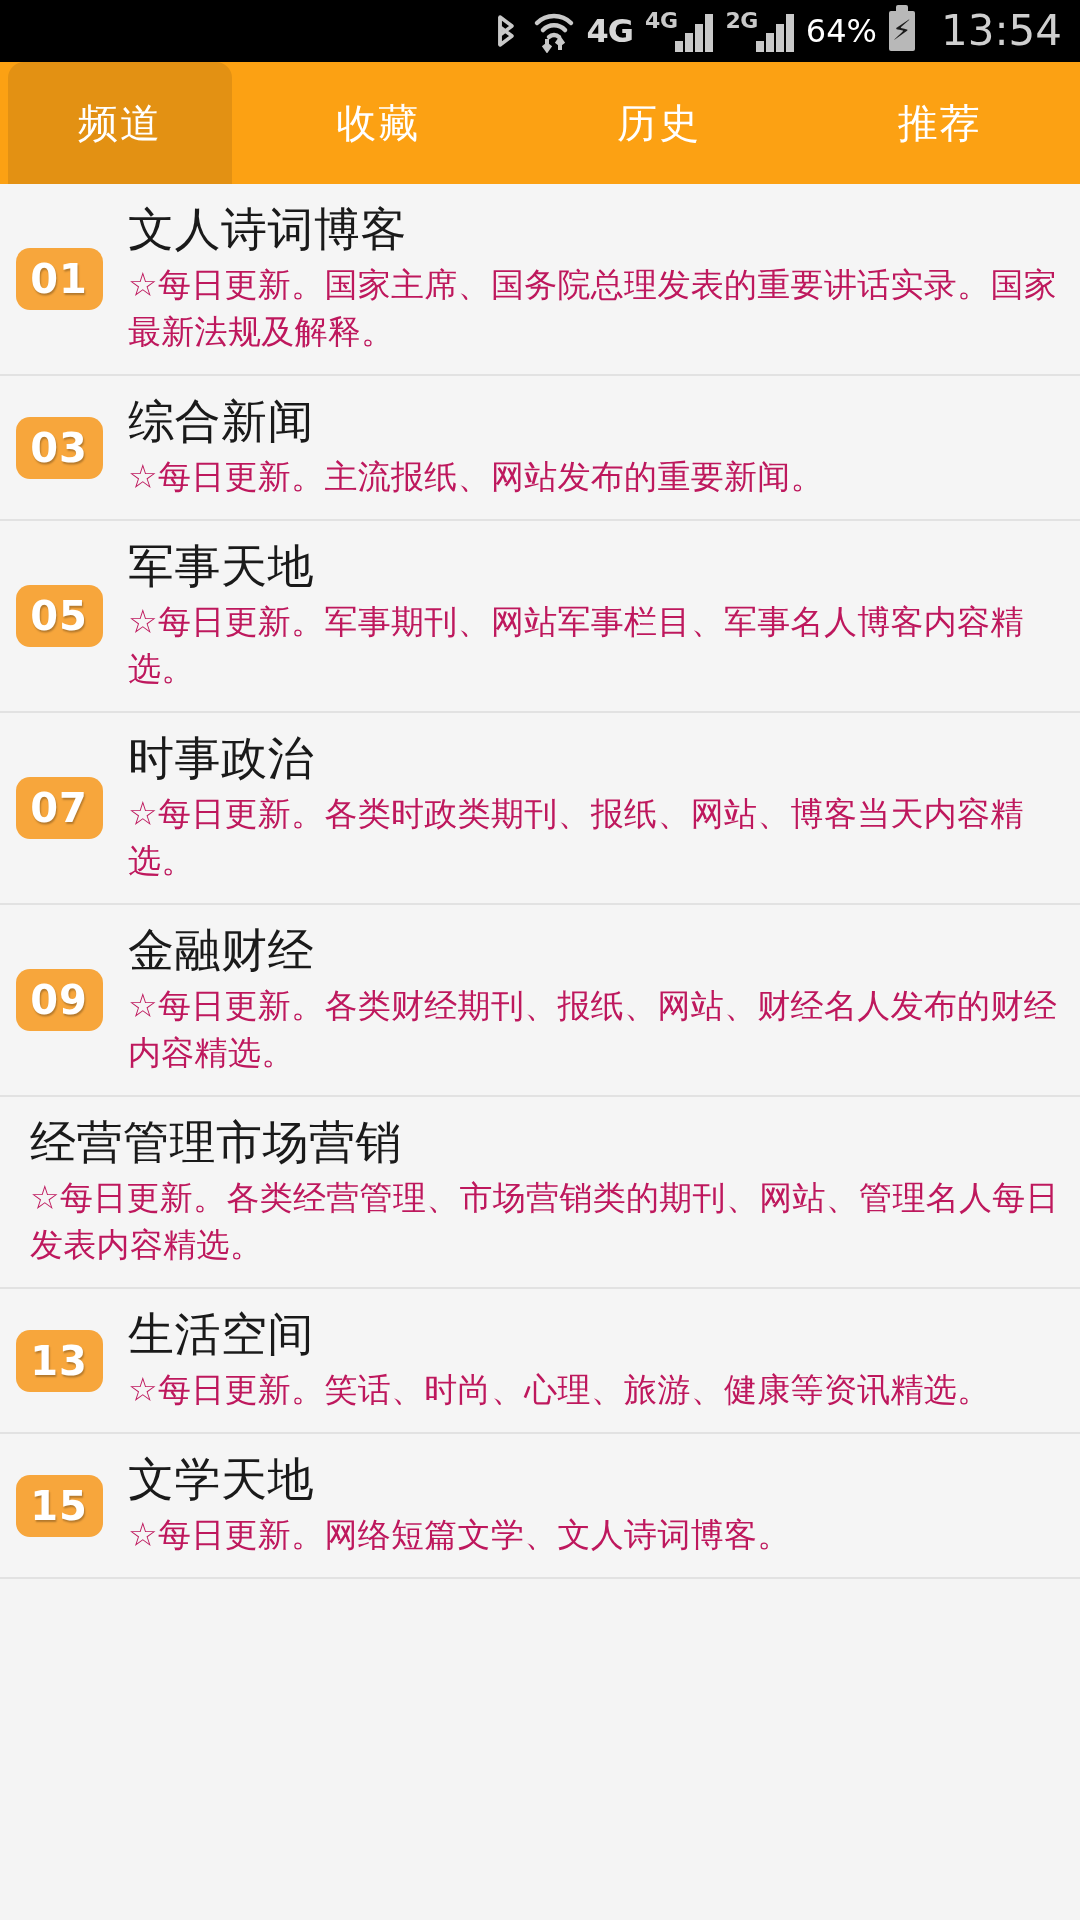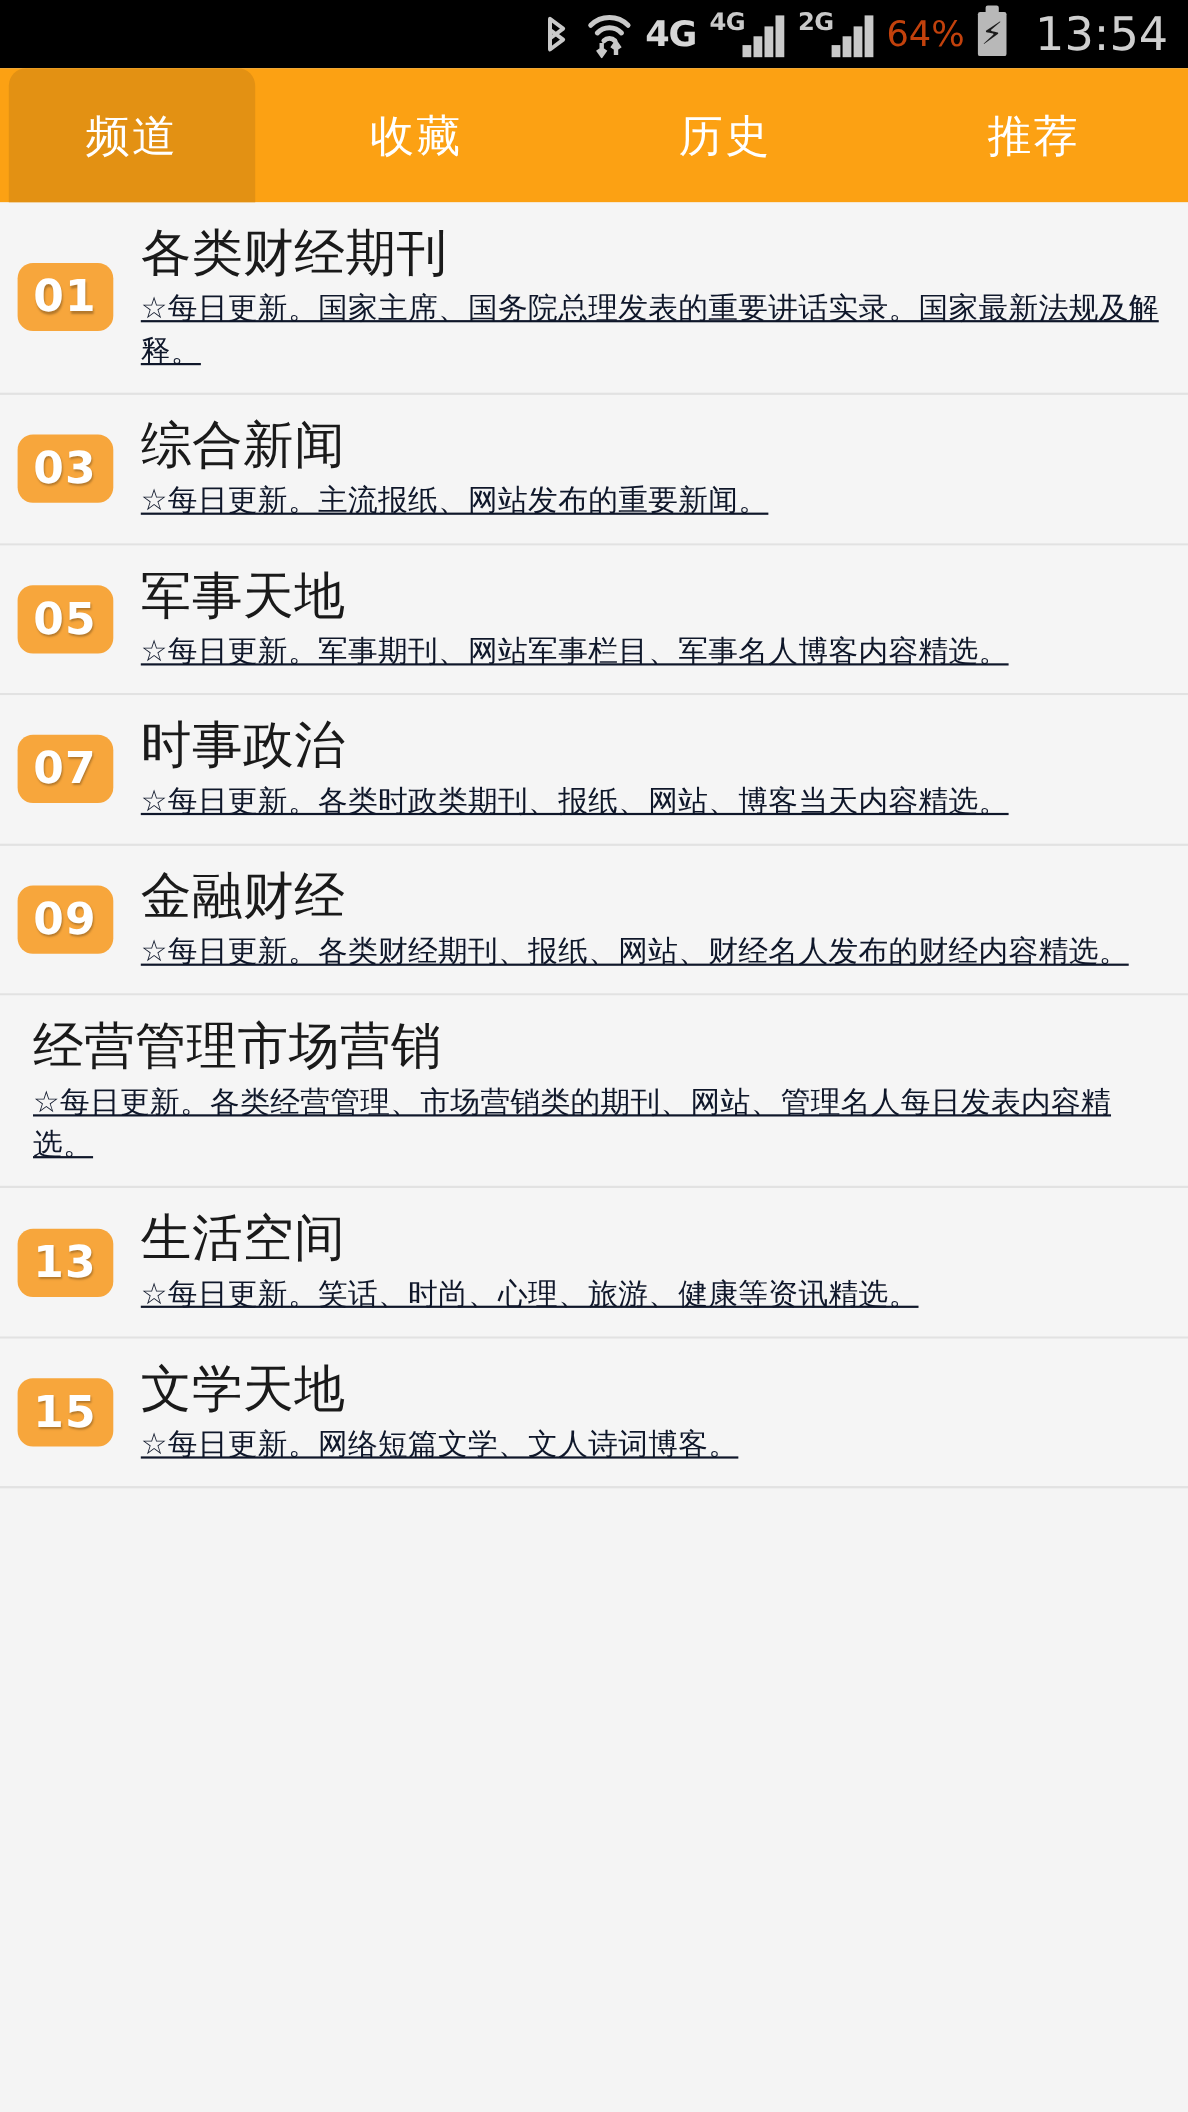--- a/index.html
+++ b/index.html
@@ -66,21 +66,21 @@
     width: 8px;
     background: #c9c9c9;
     display: block;
   }
   .sb-bars span:nth-child(1){ height: 11px; }
   .sb-bars span:nth-child(2){ height: 19px; }
   .sb-bars span:nth-child(3){ height: 28px; }
   .sb-bars span:nth-child(4){ height: 38px; }
   .sb-battery-pct {
     font-size: 32px;
-    color: #c2410c;
+    color: #ffffff;
     line-height: 1;
     letter-spacing: 0px;
   }
   .sb-battery {
     position: relative;
     width: 26px;
     height: 40px;
     border: 0;
     background: #b8b8b8;
     border-radius: 2px;
@@ -177,27 +177,26 @@
   }
   .row-title {
     font-size: 46px;
     color: #1a1a1a;
     line-height: 1.18;
     letter-spacing: 0.5px;
     margin: 0 0 6px 0;
     font-weight: normal;
   }
   .row-desc {
-    font-size: 27px;
-    color: #0f172a;
+    font-size: 33px;
+    color: #be185d;
     line-height: 1.42;
     letter-spacing: 0.3px;
     margin: 0;
     word-break: break-all;
-    text-decoration: underline;
   }
 </style>
 </head>
 <body>
 
 <div class="screen">
 
   <div class="statusbar">
     <div class="sb-group">
 
@@ -265,21 +264,21 @@
     </div>
   </div>
 
   <div class="list">
 
     <div class="row">
       <div class="badge-wrap">
         <div class="badge">01</div>
       </div>
       <div class="row-body">
-        <div class="row-title">各类财经期刊</div>
+        <div class="row-title">文人诗词博客</div>
         <div class="row-desc">☆每日更新。国家主席、国务院总理发表的重要讲话实录。国家最新法规及解释。</div>
       </div>
     </div>
 
     <div class="row">
       <div class="badge-wrap">
         <div class="badge">03</div>
       </div>
       <div class="row-body">
         <div class="row-title">综合新闻</div>

